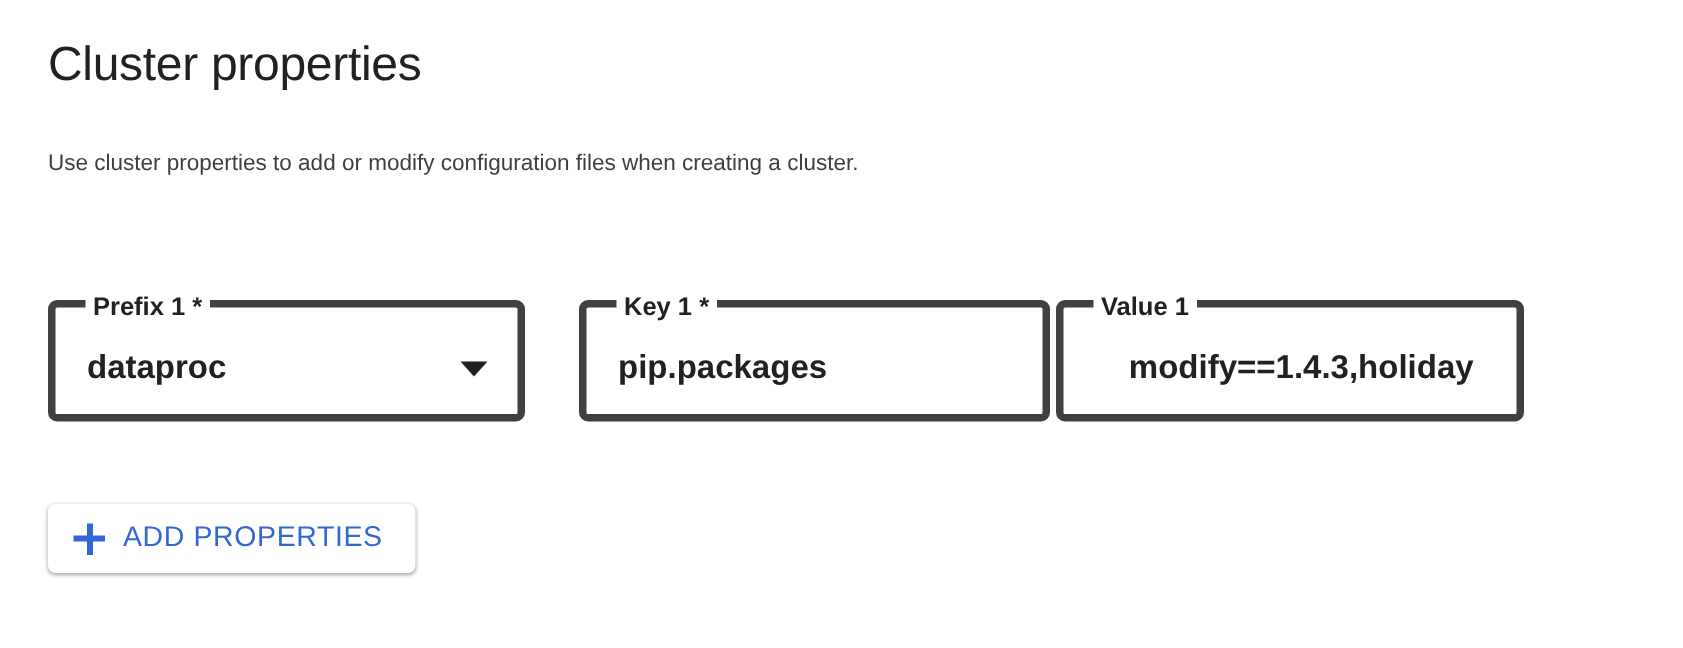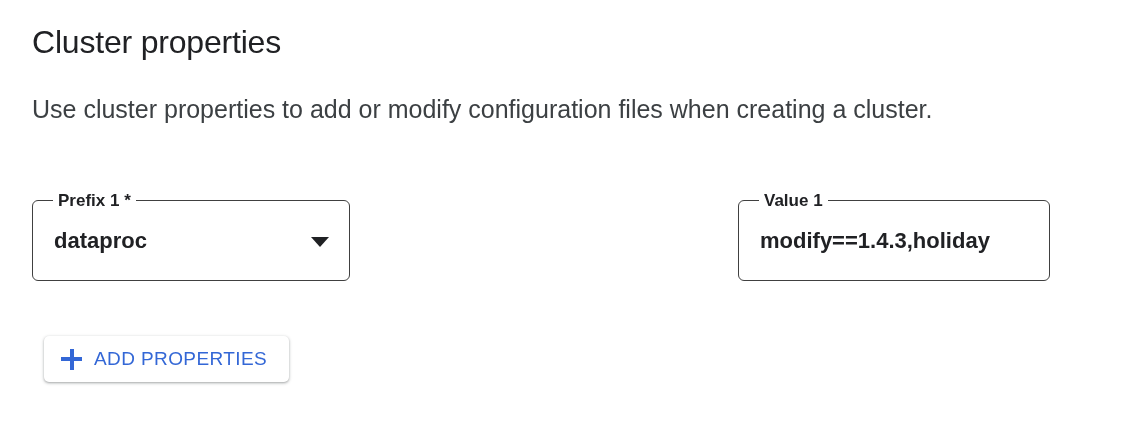--- a/index.html
+++ b/index.html
@@ -32,48 +32,48 @@
     font-weight: 500;
     color: #202124;
     letter-spacing: -0.2px;
     white-space: nowrap;
   }
 
   .page-subtitle {
     position: absolute;
     left: 32px;
     top: 96px;
-    font-size: 25px;
+    font-size: 15px;
     line-height: 26px;
     font-weight: 400;
     color: #3c4043;
     white-space: nowrap;
   }
 
   
   .fields-row {
     position: absolute;
     left: 0;
     top: 200px;
     width: 1122px;
     height: 90px;
   }
 
   .field {
     position: absolute;
     top: 0;
     height: 81px;
     box-sizing: border-box;
-    border: 1px solid #404040;
+    border: 5px solid #404040;
     border-radius: 6px;
     background: #ffffff;
   }
   .field.f1 { left: 32px;  width: 318px; }
   .field.f2 { left: 386px; width: 314px; }
-  .field.f3 { left: 738px; width: 312px; }
+  .field.f3 { left: 704px; width: 312px; text-align: center; }
 
   .field-label {
     position: absolute;
     top: -10px;
     left: 20px;
     padding: 0 5px;
     background: #ffffff;
     font-size: 17px;
     line-height: 20px;
     font-weight: 700;
@@ -116,21 +116,20 @@
     padding: 0 22px 0 17px;
     display: flex;
     align-items: center;
     gap: 12px;
     background: #ffffff;
     border: none;
     border-radius: 5px;
     box-shadow: 0 1px 2px 0 rgba(60,64,67,0.30), 0 1px 3px 1px rgba(60,64,67,0.15);
     cursor: pointer;
     font-family: "Liberation Sans", sans-serif;
-    margin-left: 12px;
   }
   .plus-icon {
     position: relative;
     width: 21px;
     height: 21px;
     flex: 0 0 21px;
   }
   .plus-icon::before,
   .plus-icon::after {
     content: "";
@@ -164,20 +163,24 @@
   <div class="page-subtitle">Use cluster properties to add or modify configuration files when creating a cluster.</div>
 
   <div class="fields-row">
 
     <div class="field f1">
       <span class="field-label">Prefix 1 *</span>
       <span class="field-value">dataproc</span>
       <span class="dropdown-arrow"></span>
     </div>
 
+    <div class="field f2">
+      <span class="field-label">Key 1 *</span>
+      <span class="field-value">pip.packages</span>
+    </div>
 
     <div class="field f3">
       <span class="field-label">Value 1</span>
       <span class="field-value">modify==1.4.3,holiday</span>
     </div>
 
   </div>
 
   <button class="add-btn">
     <span class="plus-icon"></span>

